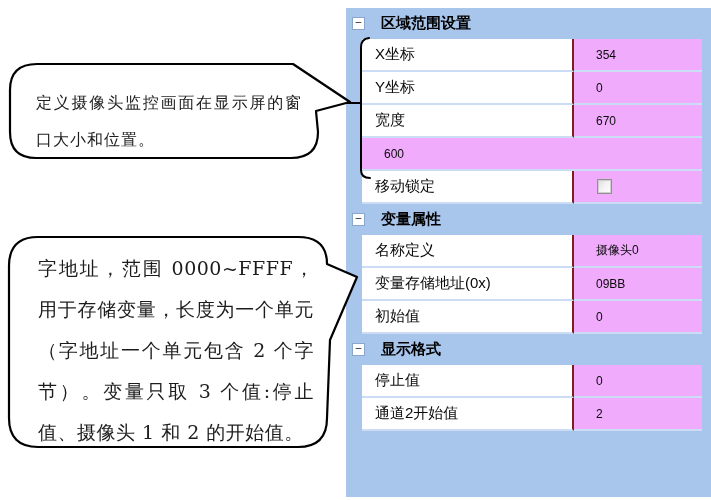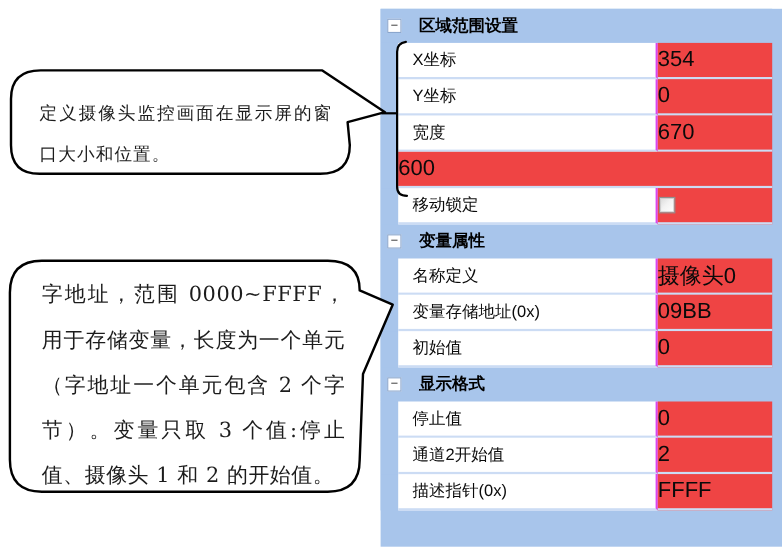--- a/index.html
+++ b/index.html
@@ -10,27 +10,27 @@
   .pgrid{position:absolute;left:346px;top:8px;width:365px;height:489px;
          background:#a8c5eb;box-sizing:border-box;padding-right:9px;}
   .phead{height:31px;display:flex;align-items:center;background:#a8c5eb;}
   .minusbox{width:13px;height:13px;margin-left:6px;background:#ffffff;
             border:1px solid #8aa6cd;box-sizing:border-box;color:#444;
             font-size:11px;line-height:10px;text-align:center;
             font-family:"DejaVu Sans Mono", monospace;cursor:default;}
   .ptitle{margin-left:16px;font-size:15px;font-weight:bold;color:#000;}
   .prow{height:33px;display:flex;}
   .gut{width:16px;background:#a8c5eb;}
-  .plabel{width:236px;background:#ffffff;box-sizing:border-box;
-          border-right:2px solid #d946ef;border-bottom:2px solid #ccdcf4;
+  .plabel{width:212px;background:#ffffff;box-sizing:border-box;
+          border-right:2px solid #7f1d1d;border-bottom:2px solid #ccdcf4;
           font-size:15px;color:#0a0a0a;display:flex;align-items:center;
           padding-left:13px;}
-  .pvalue{flex:1;background:#ef4444;box-sizing:border-box;
-          border-bottom:2px solid #ccdcf4;font-size:20px;color:#0a0a0a;
-          display:flex;align-items:center;padding-left:0;}
+  .pvalue{flex:1;background:#f0abfc;box-sizing:border-box;
+          border-bottom:2px solid #ccdcf4;font-size:12px;color:#0a0a0a;
+          display:flex;align-items:center;padding-left:22px;}
   .checkbox{width:15px;height:15px;margin-left:1px;box-sizing:border-box;
             border:1px solid #8f8f8f;
             background:linear-gradient(135deg,#d9d9d9 0%,#f2f2f2 45%,#ffffff 100%);
             box-shadow:inset 0 0 0 1px #cfcfcf;}
 
   
   #annot{position:absolute;left:0;top:0;width:711px;height:500px;
          pointer-events:none;z-index:5;}
   .callout-text{position:absolute;z-index:6;color:#1c1c1c;
         font-family:"DejaVu Serif","Liberation Serif",serif;
@@ -103,25 +103,20 @@
     <div class="prow">
       <div class="gut"></div>
       <div class="plabel">停止值</div>
       <div class="pvalue">0</div>
     </div>
     <div class="prow">
       <div class="gut"></div>
       <div class="plabel">通道2开始值</div>
       <div class="pvalue">2</div>
     </div>
-    <div class="prow">
-      <div class="gut"></div>
-      <div class="plabel">描述指针(0x)</div>
-      <div class="pvalue">FFFF</div>
-    </div>
 
   </div>
 
   <svg id="annot" viewBox="0 0 711 500" xmlns="http://www.w3.org/2000/svg">
 
     <path d="M 37 64 H 293 L 350 102 L 316 111 L 318 132 Q 318 158 291 158 H 36 Q 10 158 10 132 V 90 Q 10 64 37 64 Z" fill="#ffffff" stroke="#000000" stroke-width="2.2" stroke-linejoin="round"></path>
 
     <path d="M 38 237 H 298 Q 327 237 327 264 L 357 277 L 330 340 L 327 418 Q 327 447 298 447 H 38 Q 9 447 9 418 V 266 Q 9 237 38 237 Z" fill="#ffffff" stroke="#000000" stroke-width="2.2" stroke-linejoin="round"></path>
 
     <path d="M 347 103 H 361" fill="none" stroke="#000000" stroke-width="2"></path>

